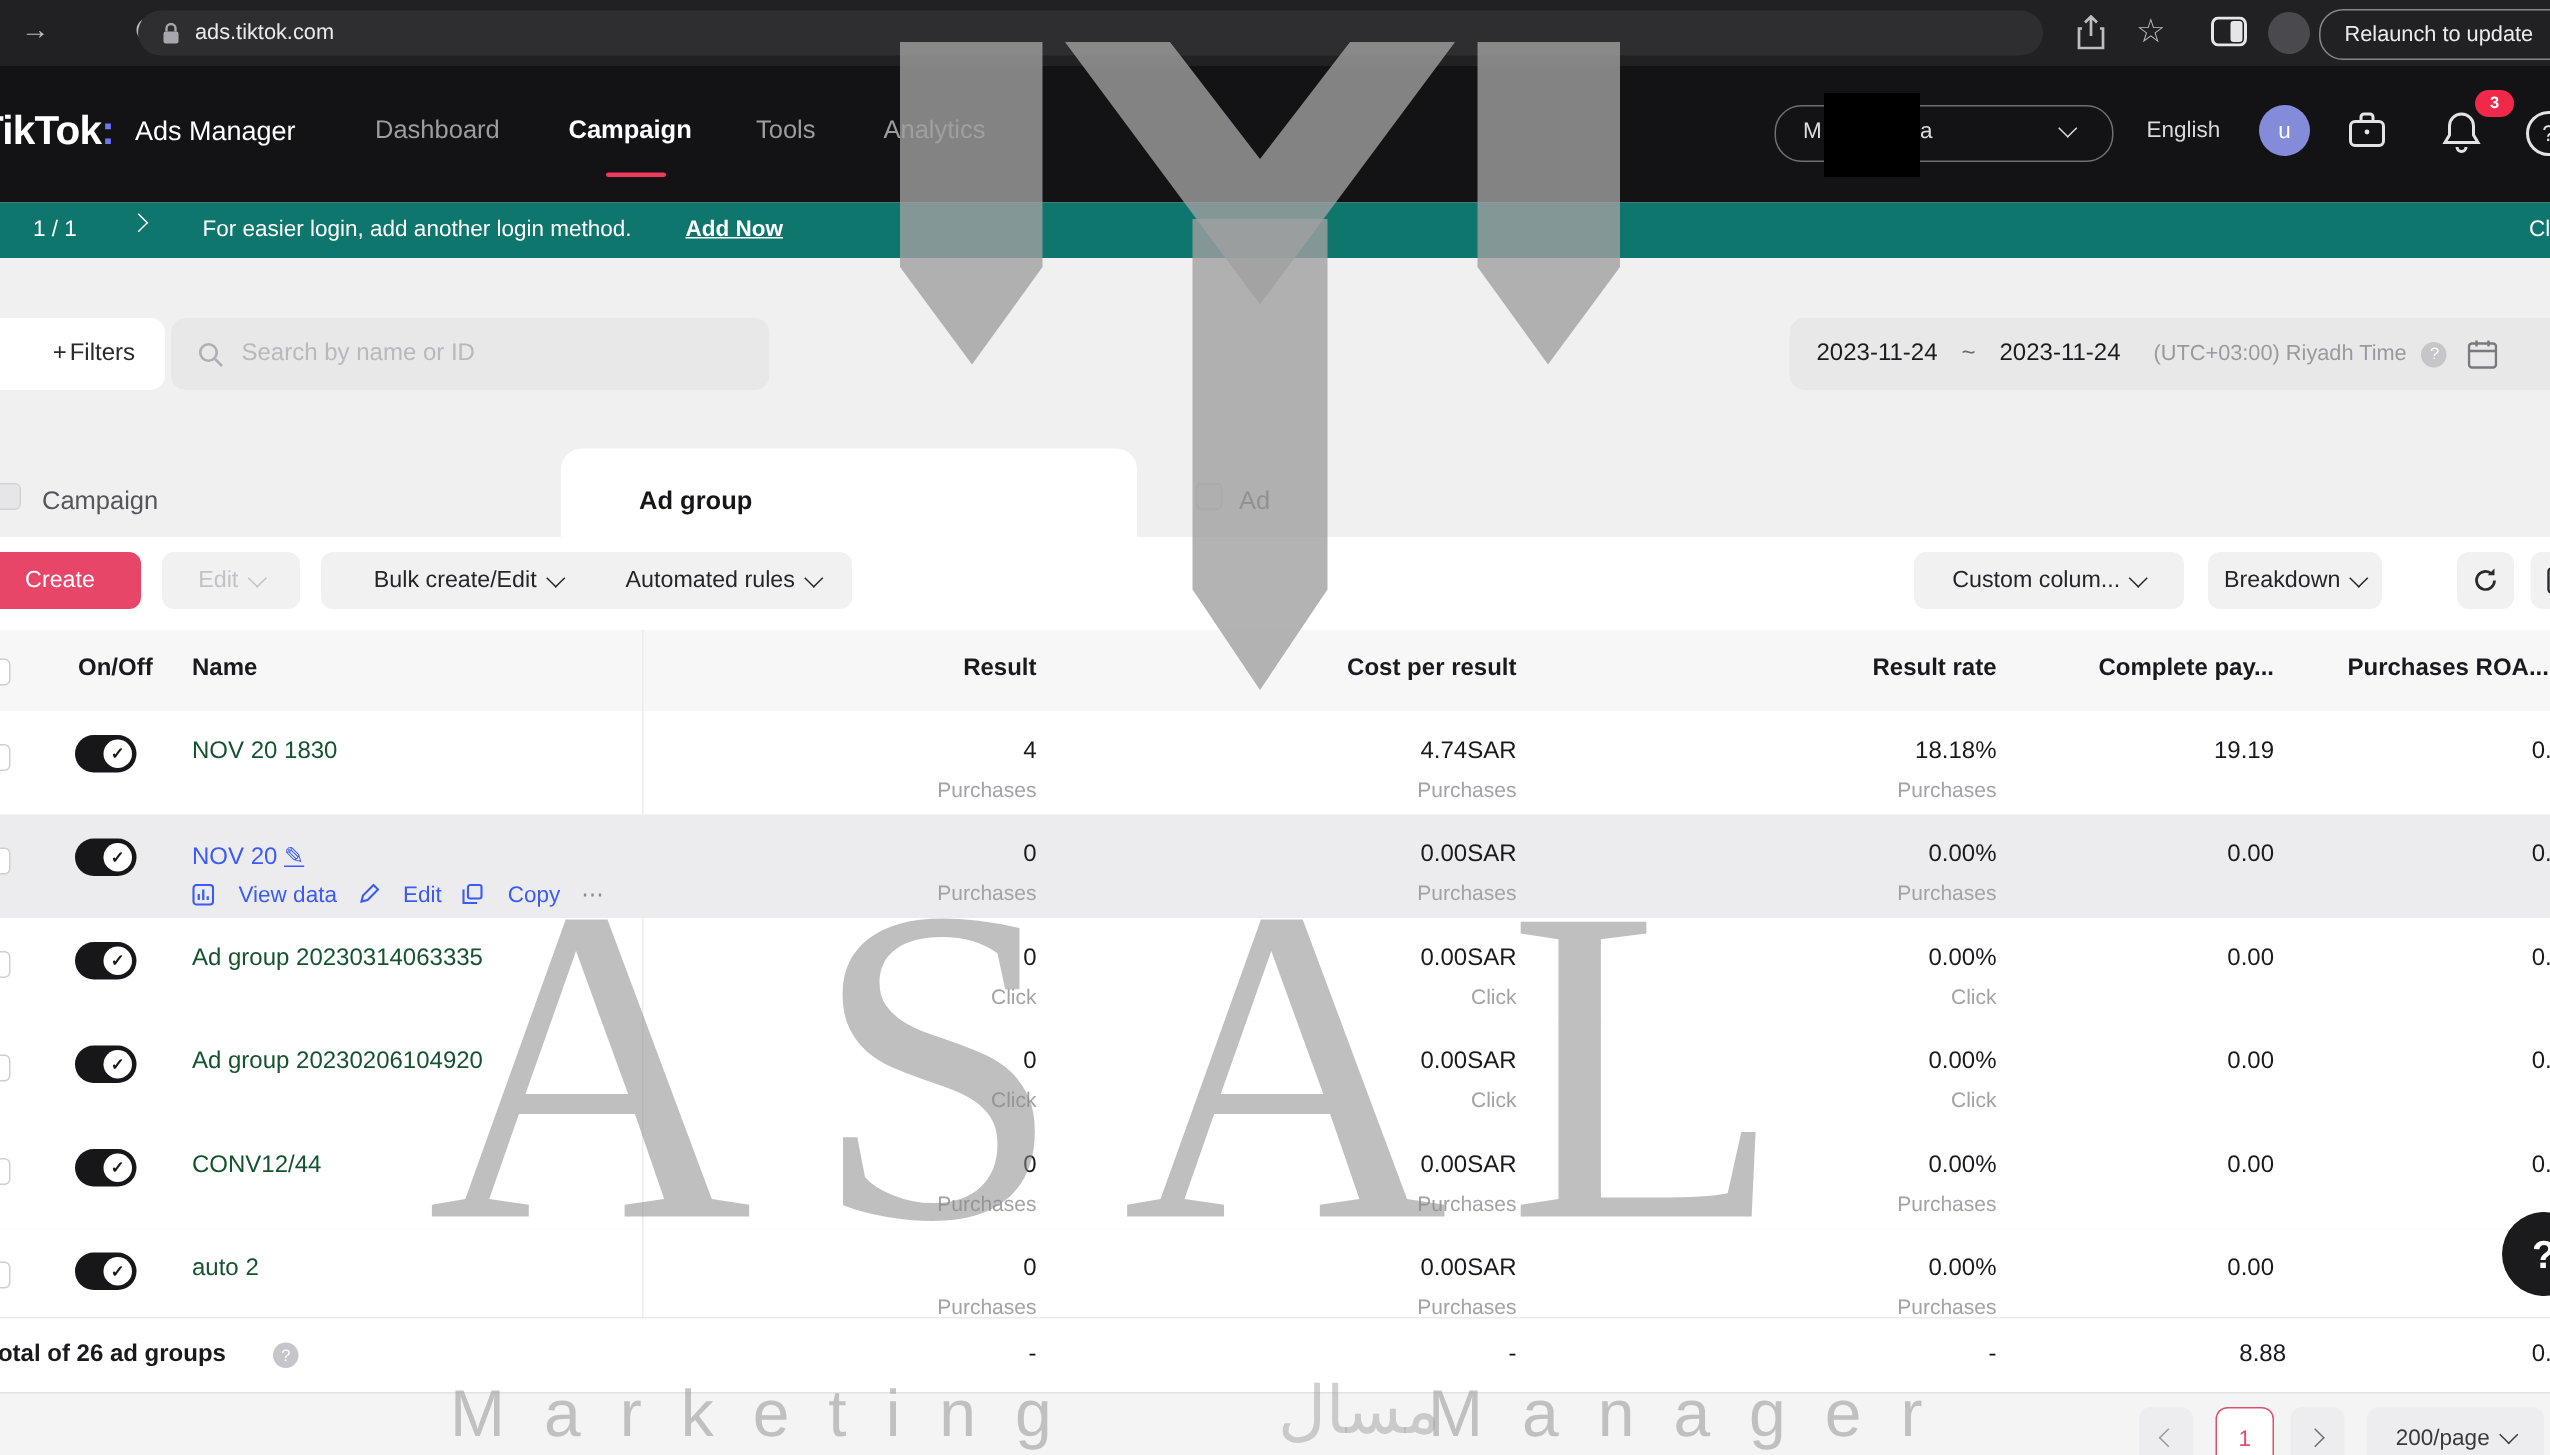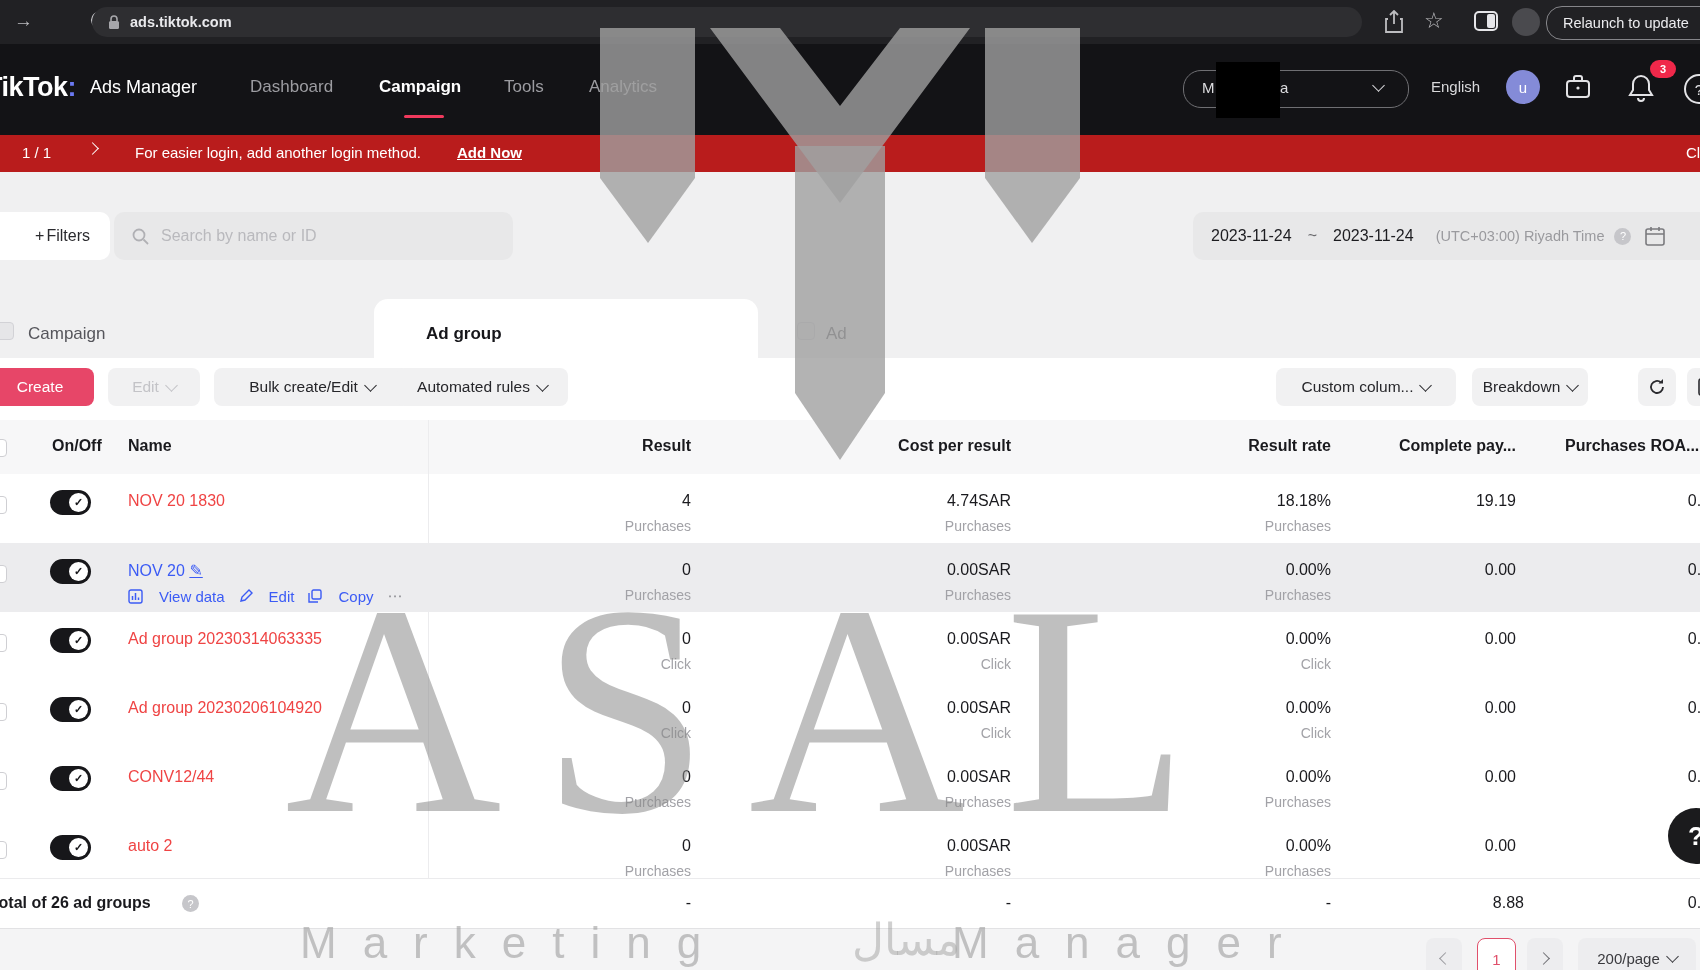--- a/index.html
+++ b/index.html
@@ -5,41 +5,41 @@
   html,body{margin:0;padding:0;}
   body{width:1700px;height:970px;position:relative;overflow:hidden;background:#f0f0f1;
        font-family:"Liberation Sans",sans-serif;-webkit-font-smoothing:antialiased;}
   .abs{position:absolute;}
   
   .browser{left:0;top:0;width:1700px;height:44px;background:#212124;}
   .b-ico{color:#bdbdc0;font-size:19px;top:10px;}
   .urlpill{left:92px;top:7px;width:1270px;height:30px;background:#2e2e31;border-radius:15px;
            display:flex;align-items:center;overflow:hidden;white-space:nowrap;}
   .urlpill .lock{margin:0 10px 0 16px;flex:0 0 auto;}
-  .urldomain{color:#e9e9ec;font-size:14.5px;font-weight:bold;}
+  .urldomain{color:#e9e9ec;font-size:14.5px;font-weight:normal;}
   .urlpath{color:#9a9a9f;font-size:14.5px;}
   .relaunch{left:1546px;top:6px;width:200px;height:32px;border:1px solid #86868a;border-radius:16px;
             color:#ececef;font-size:14.5px;line-height:32px;padding-left:16px;white-space:nowrap;overflow:hidden;}
   
   .tt{left:0;top:44px;width:1700px;height:91px;background:#131316;}
   .logo{left:-14px;top:28px;color:#fff;font-size:27px;font-weight:bold;letter-spacing:-.5px;}
   .logo i{font-style:normal;color:#6b79f2;}
   .prod{left:90px;top:33px;color:#fff;font-size:18px;}
   .nav{top:33px;font-size:17px;color:#9c9ca1;}
   .nav.active{color:#fff;font-weight:bold;}
   .nav-underline{left:404px;top:71px;width:40px;height:3px;background:#f0395c;border-radius:2px;}
   .acctpill{left:1183px;top:26px;width:224px;height:36px;border:1px solid #6f6f73;border-radius:18px;color:#dddde0;font-size:15px;}
   .redact{left:1216px;top:18px;width:64px;height:56px;background:#000;}
   .lang{left:1431px;top:34px;color:#d9d9db;font-size:15px;}
   .avatar{left:1506px;top:26px;width:34px;height:34px;border-radius:50%;background:#848bd8;color:#fff;
           font-size:15px;display:flex;align-items:center;justify-content:center;}
   .badge{left:1650px;top:16px;min-width:18px;height:18px;border-radius:9px;background:#f0284a;color:#fff;
          font-size:11px;font-weight:bold;display:flex;align-items:center;justify-content:center;padding:0 4px;}
   
-  .banner{left:0;top:135px;width:1700px;height:37px;background:#b91c1c;color:#fff;font-size:15px;}
+  .banner{left:0;top:135px;width:1700px;height:37px;background:#0f766e;color:#fff;font-size:15px;}
   .banner *{color:#fff;}
   .addnow{font-weight:bold;text-decoration:underline;}
   
   .filtersbtn{left:-22px;top:212px;width:112px;height:48px;background:#fff;border-radius:10px;color:#2a2a2e;
               font-size:16px;display:flex;align-items:center;justify-content:flex-end;padding-right:20px;}
   .search{left:114px;top:212px;width:399px;height:48px;background:#e8e8e9;border-radius:10px;display:flex;align-items:center;}
   .search input{border:0;background:transparent;outline:none;font-size:16px;color:#3a3a3e;width:300px;
                 font-family:"Liberation Sans",sans-serif;}
   .search input::placeholder{color:#b9b9bd;}
   .datepill{left:1193px;top:212px;width:540px;height:48px;background:#e8e8e9;border-radius:10px;
@@ -65,21 +65,21 @@
   
   .thead{left:0;top:420px;width:1700px;height:54px;background:#f7f7f8;border-bottom:1px solid #e9e9eb;}
   .th{font-size:16px;font-weight:bold;color:#1a1a1e;top:437px;white-space:nowrap;}
   .vdiv{left:428px;top:420px;width:0;height:508px;border-left:1px solid #ececee;}
   .row{left:0;width:1700px;height:69px;background:#fff;border-bottom:1px solid #f1f1f2;overflow:hidden;}
   .row.hovered{background:#ececee;}
   .rowcheck{left:-11px;top:22px;width:16px;height:16px;border:1.5px solid #cfcfd3;border-radius:4px;background:#fff;}
   .tgl{left:50px;top:16px;width:41px;height:25px;background:#17171a;border-radius:13px;}
   .tgl .knob{position:absolute;right:3px;top:3px;width:19px;height:19px;border-radius:50%;background:#fff;
              display:flex;align-items:center;justify-content:center;color:#17171a;font-size:11px;font-weight:bold;}
-  .rname{left:128px;top:18px;font-size:16px;color:#ef4444;white-space:nowrap;}
+  .rname{left:128px;top:18px;font-size:16px;color:#14532d;white-space:nowrap;}
   .cellv{top:18px;font-size:16px;color:#1a1a1e;white-space:nowrap;}
   .cells{top:44px;font-size:14px;color:#a2a2a7;white-space:nowrap;margin-left:12px;}
   .cr-result{right:1009px;} .cr-cpr{right:689px;} .cr-rate{right:369px;} .cr-pay{right:184px;} .cr-roas{right:-10px;}
   .bluelink{color:#3b5bf5;}
   .actions{left:128px;top:44px;font-size:15px;color:#3b5bf5;display:flex;align-items:center;gap:14px;white-space:nowrap;}
   .actions .ai{display:flex;align-items:center;gap:16px;}
   .pencil-underline{text-decoration:underline;}
   
   .totals{left:0;top:878px;width:1700px;height:50px;background:#fff;border-top:1px solid #ebebed;}
   .total-label{left:-10px;top:15px;font-size:16px;font-weight:bold;color:#1a1a1e;white-space:nowrap;}

